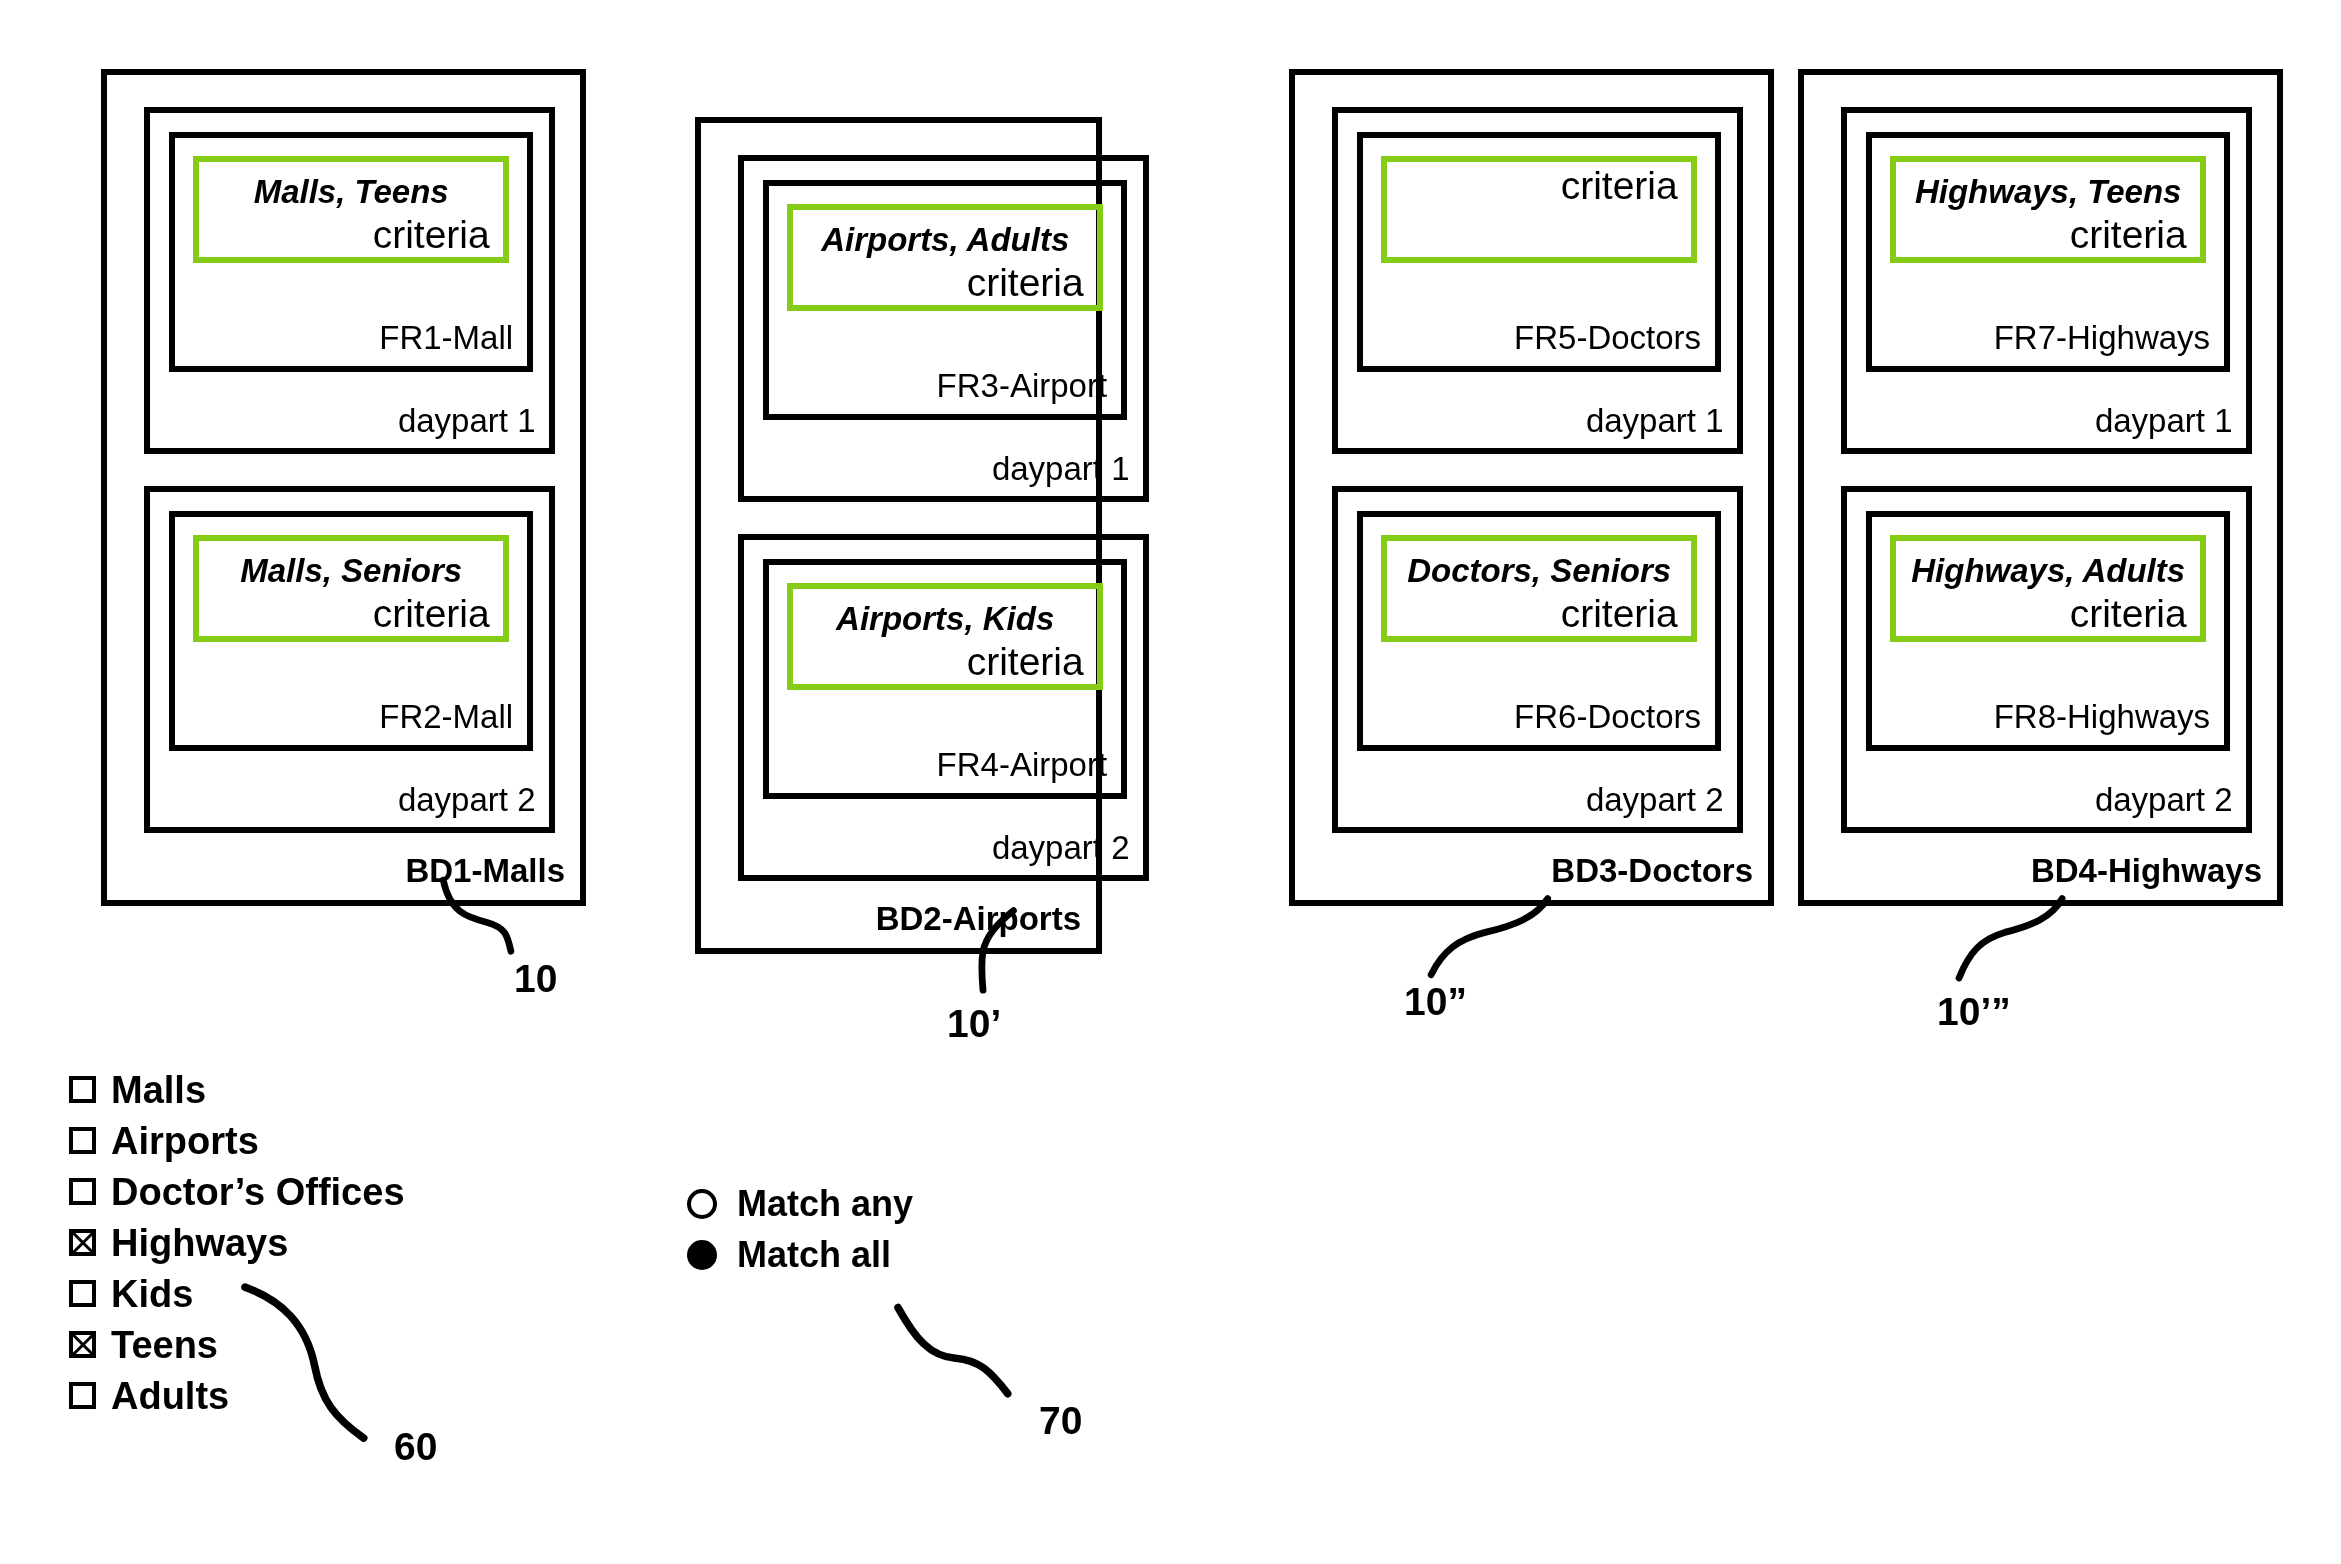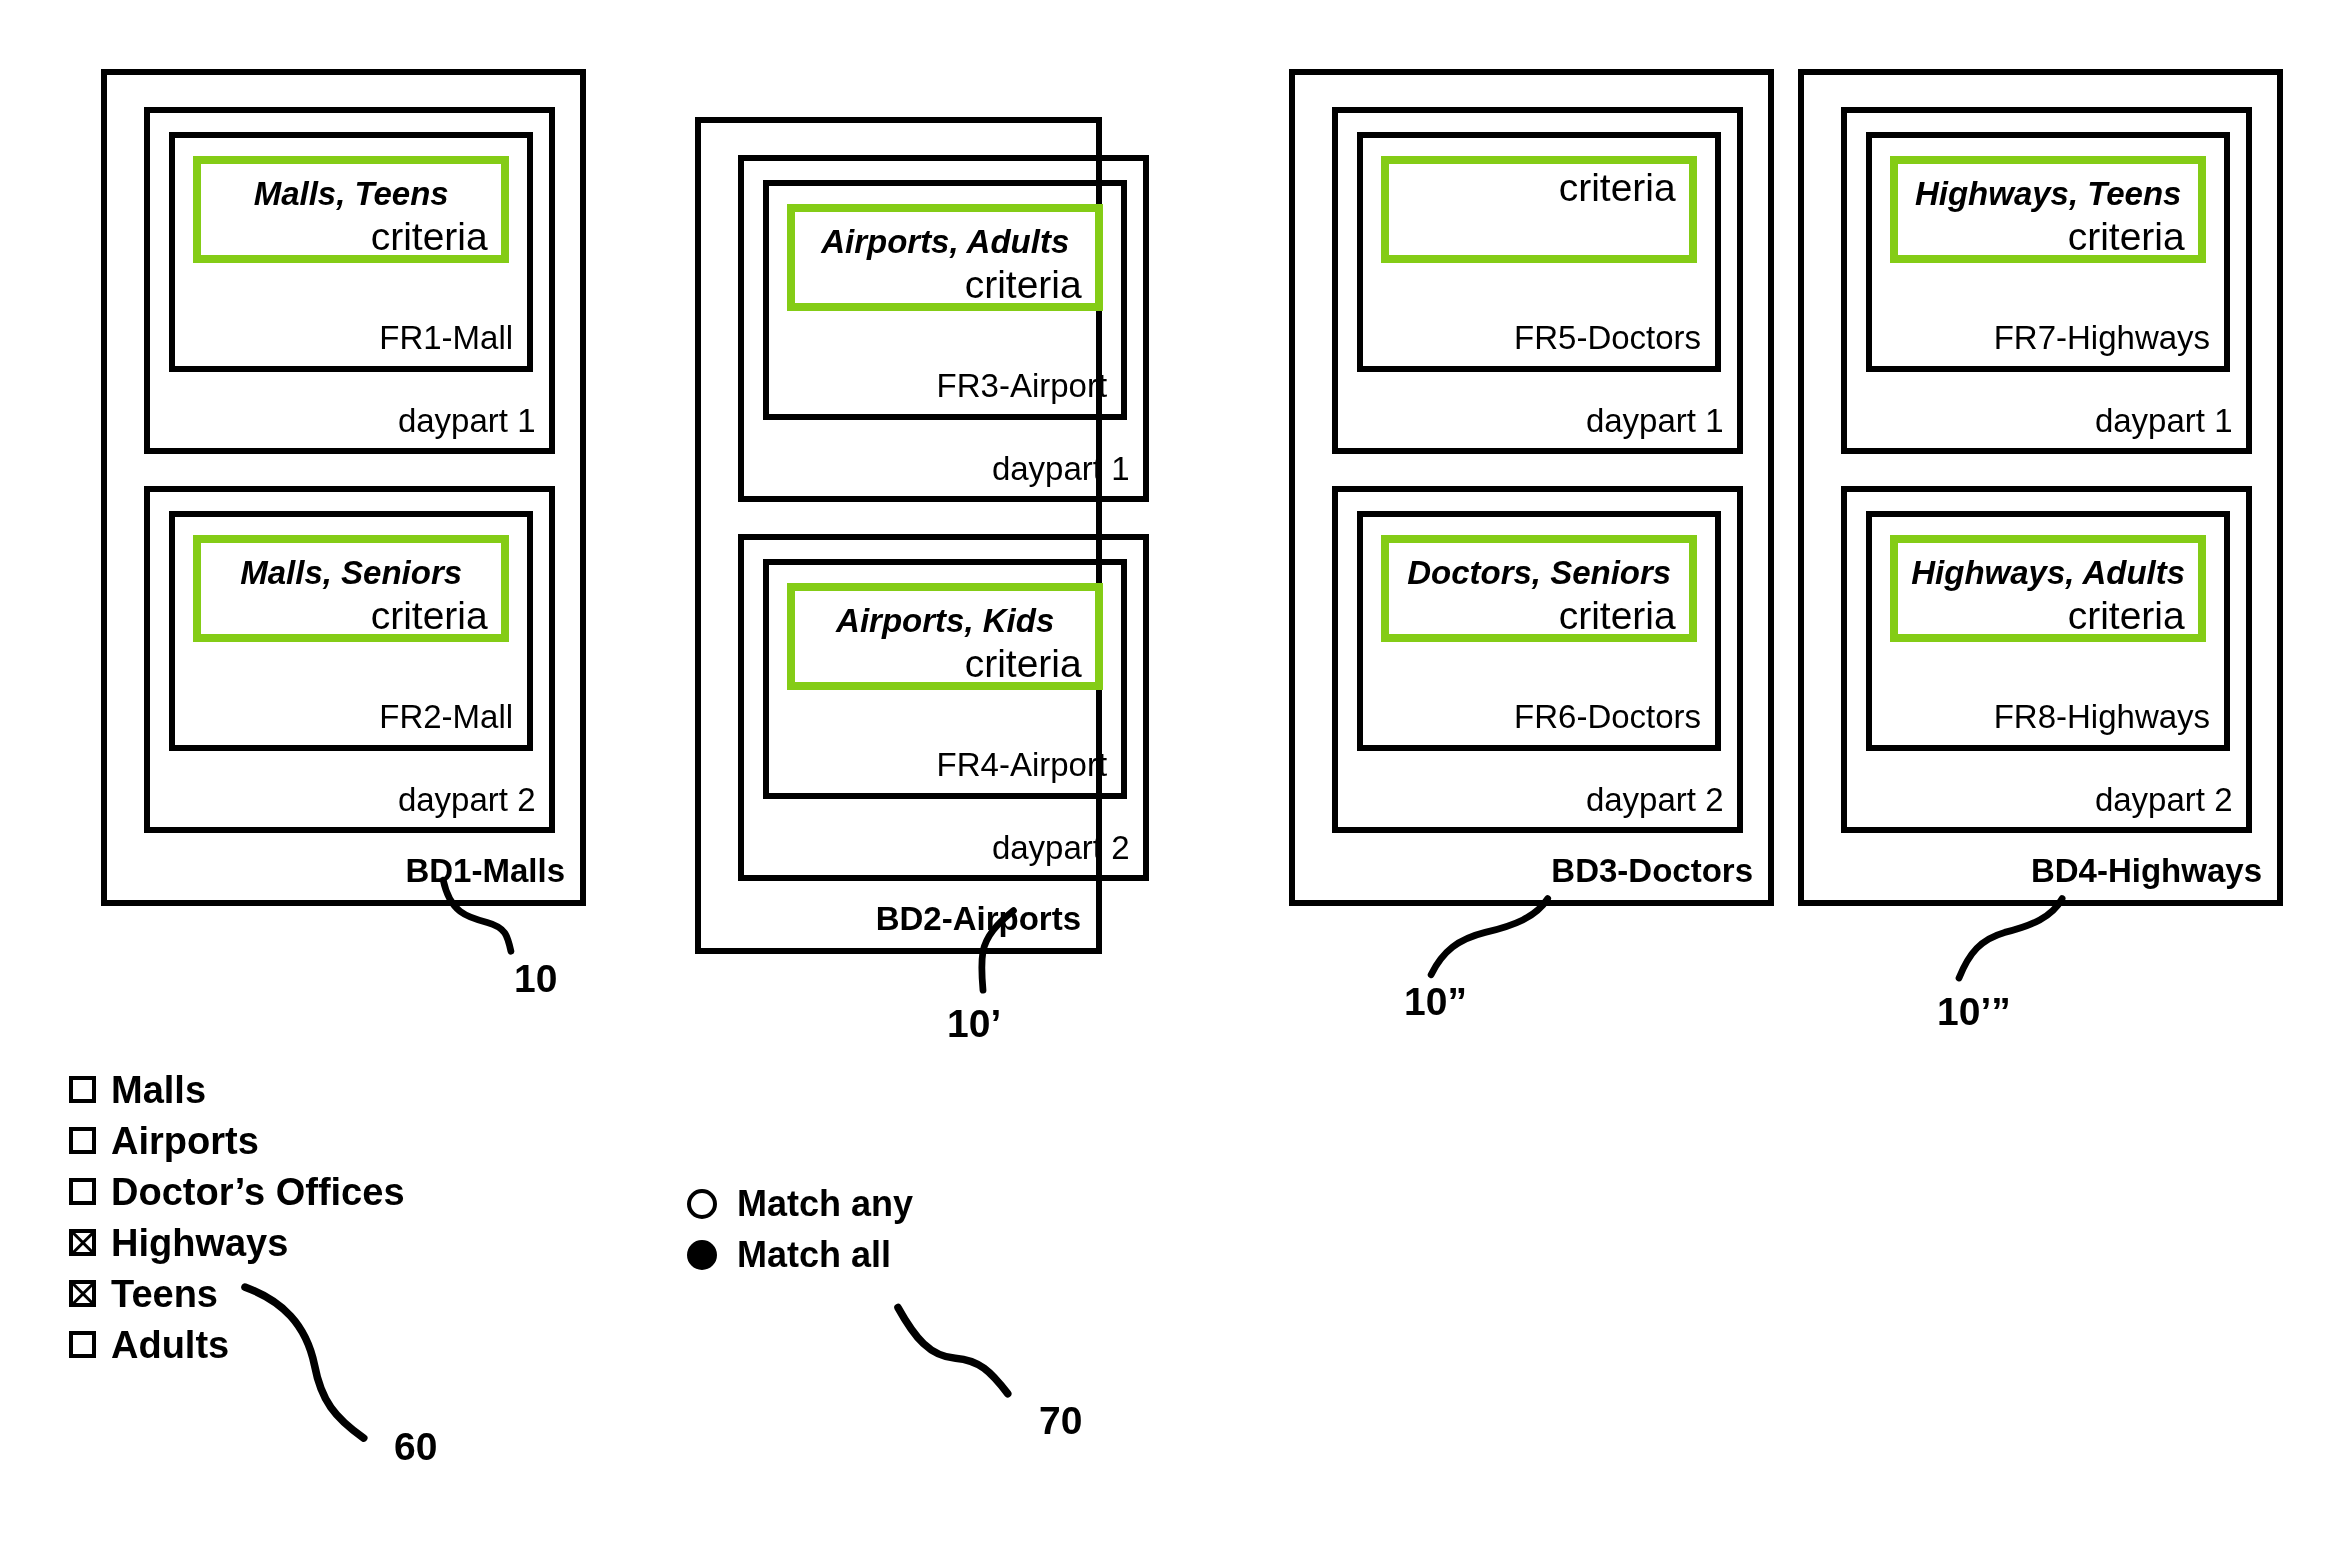--- a/index.html
+++ b/index.html
@@ -69,21 +69,21 @@
     box-sizing: border-box;
     width: 364px;
     height: 240px;
   }
 
   
   .cr-box {
     position: absolute;
     left: 18.6px;
     top: 18.6px;
-    border: 8px solid #84cc16;
+    border: 6px solid #84cc16;
     box-sizing: border-box;
     width: 316px;
     height: 107px;
   }
 
   .cr-title {
     font-weight: bold;
     font-style: italic;
     font-size: 33px;
     line-height: 39px;
@@ -350,20 +350,24 @@
   </div>
   <div class="check-row">
     <span class="cbox"></span>
     <span class="check-label">Doctor’s Offices</span>
   </div>
   <div class="check-row">
     <span class="cbox checked"></span>
     <span class="check-label">Highways</span>
   </div>
   <div class="check-row">
+    <span class="cbox"></span>
+    <span class="check-label">Kids</span>
+  </div>
+  <div class="check-row">
     <span class="cbox checked"></span>
     <span class="check-label">Teens</span>
   </div>
   <div class="check-row">
     <span class="cbox"></span>
     <span class="check-label">Adults</span>
   </div>
 </div>
 
 <svg class="leader" style="left:245px; top:1277px; width:195px; height:195px;" viewBox="0 0 230 230">

